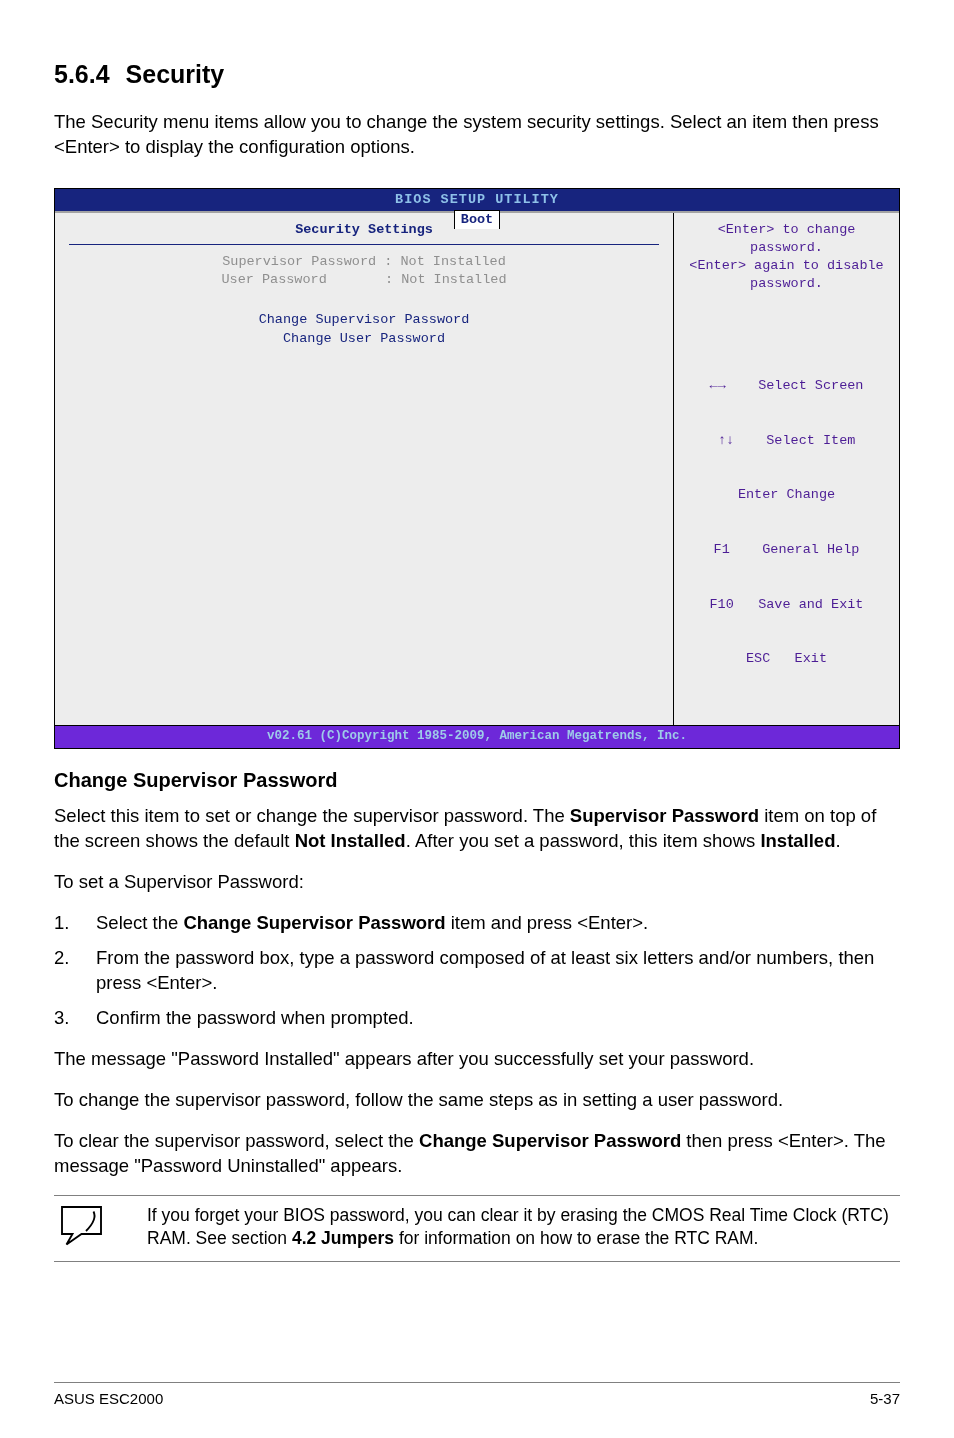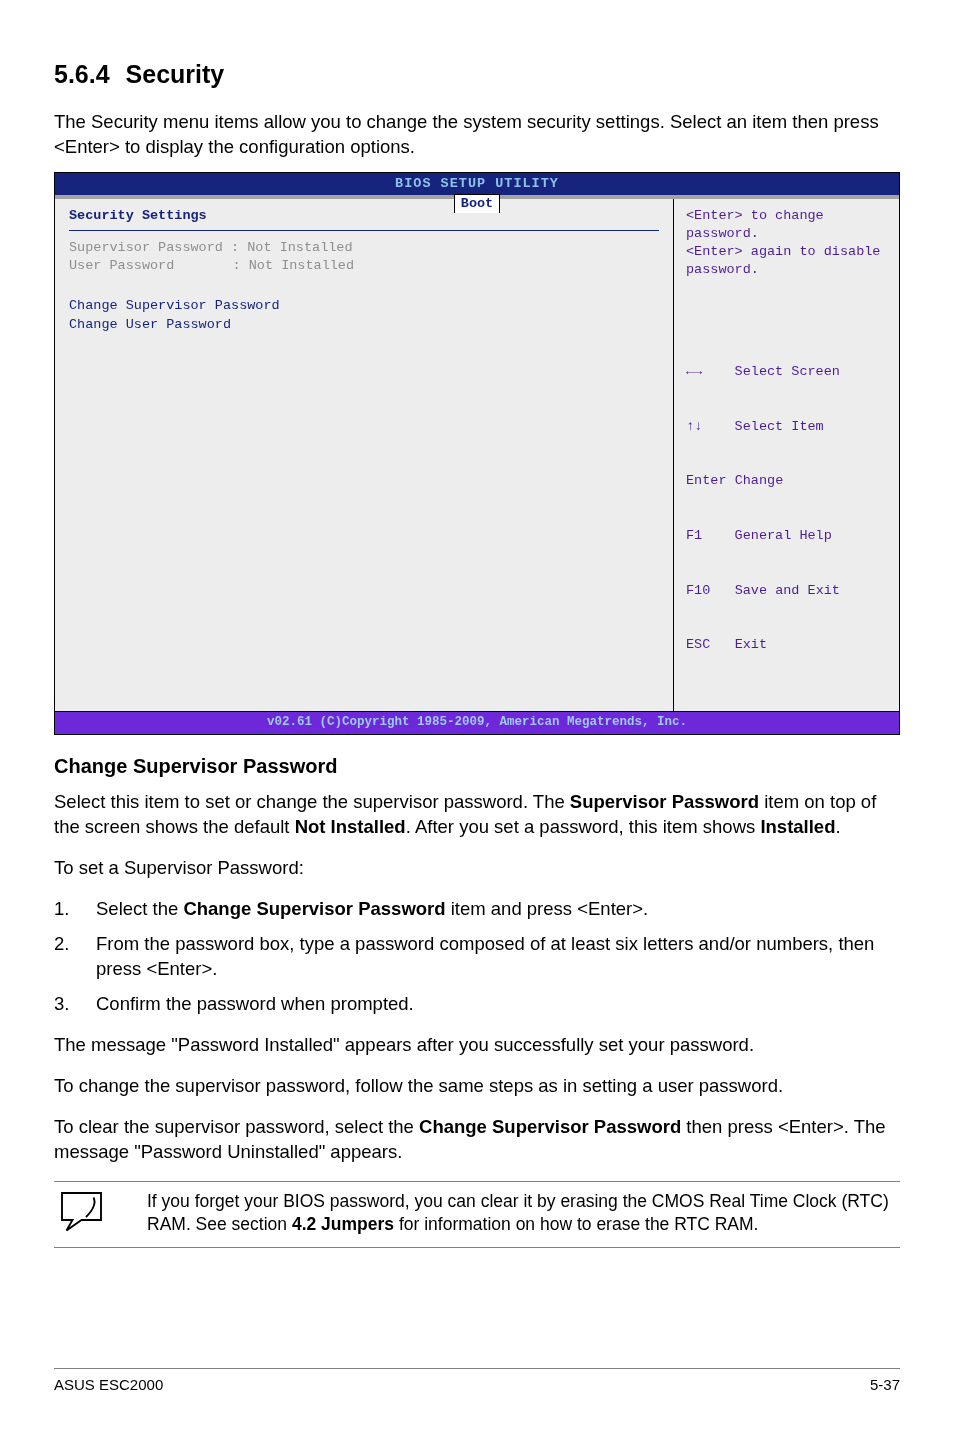--- a/index.html
+++ b/index.html
@@ -14,21 +14,21 @@
     line-height: 1.35;
   }
   .h2-row {
     display: flex;
     gap: 16px;
     margin-bottom: 18px;
     align-items: baseline;
     margin-top: 20px;
   }
   .h2-num, .h2-txt { font-size: 25px; font-weight: bold; }
-  .intro { margin-bottom: 12px; }
+  .intro { margin-bottom: 28px; }
   .bios-box {
     border: 1px solid #000;
     margin-bottom: 18px;
     font-family: "Courier New", monospace;
     font-size: 13.5px;
     line-height: 1.35;
   }
   .bios-header {
     background: #17247e;
     color: #8ec1e8;
@@ -45,21 +45,22 @@
     color: #17247e;
     border: 1px solid #000;
     border-bottom: none;
     padding: 0px 6px;
     margin-top: 1px;
     font-weight: bold;
   }
   .bios-body {
     display: flex;
     background: #ededed;
-    border-top: 4px solid #a3a3a3;
+    border-top: 2px solid #a3a3a3;
+    text-align: center;
   }
   .bios-left {
     flex: 1;
     padding: 8px 14px 20px 14px;
     border-right: 1px solid #000;
   }
   .bios-sec-title {
     color: #17247e;
     font-weight: bold;
     margin-bottom: 5px;

